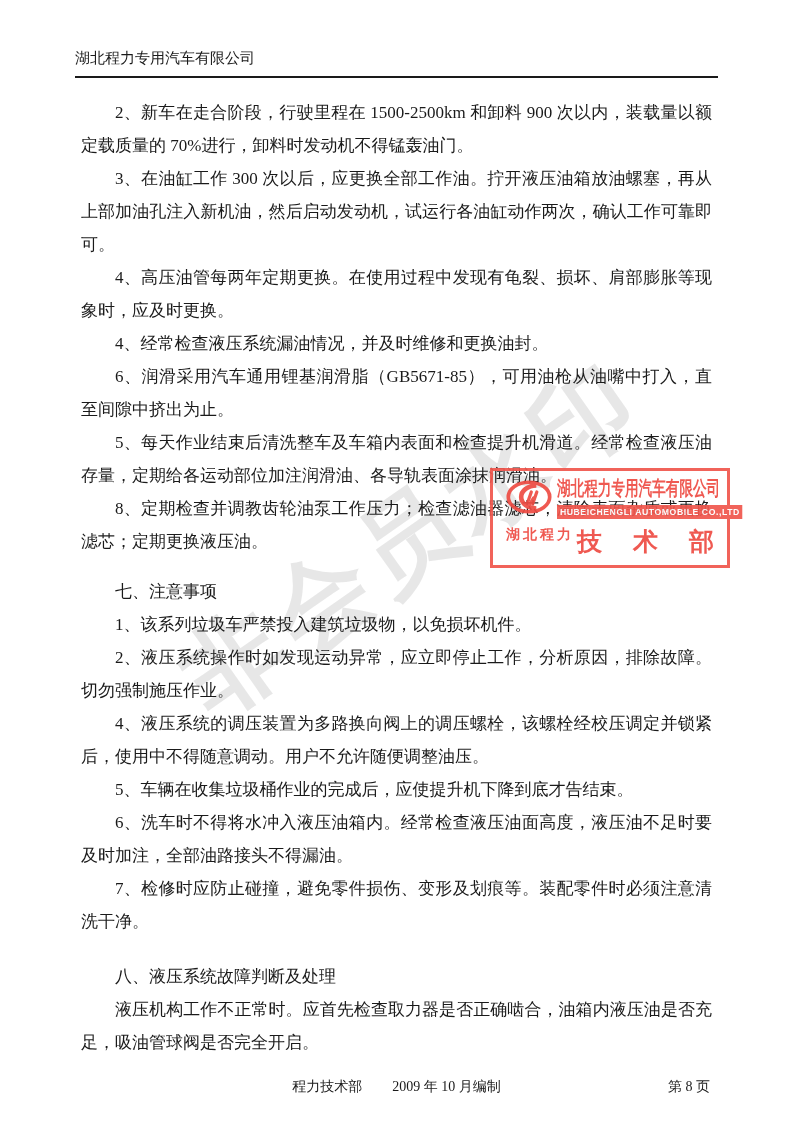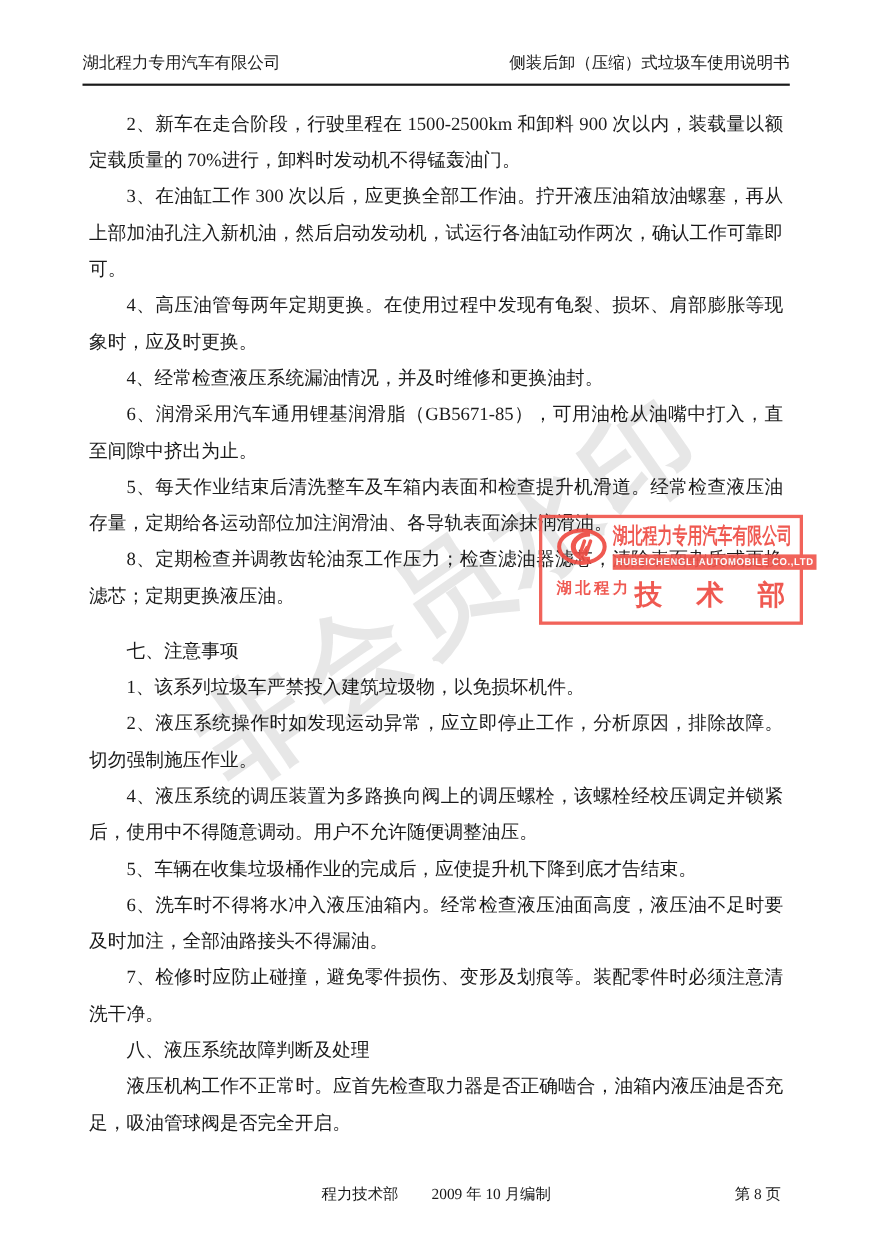--- a/index.html
+++ b/index.html
@@ -42,21 +42,21 @@
     text-align:justify;
     word-break:break-all;
   }
   .sec-heading{
     margin:0;
     font-family:"Liberation Sans","DejaVu Sans",sans-serif;
     font-size:17.5px;font-weight:normal;line-height:33px;
     text-indent:2em;
   }
   .sec-heading.gap7{margin-top:17px;}
-  .sec-heading.gap8{}
+  .sec-heading.gap8{margin-top:22px;}
   
   .stamp{
     position:absolute;left:490px;top:468px;width:240px;height:100px;
     border:3px solid #f0564d;
     z-index:2;opacity:.92;
     font-family:"Liberation Sans","DejaVu Sans",sans-serif;
     color:#ee4b43;
     box-sizing:border-box;
   }
   .stamp-row1{display:flex;align-items:flex-start;padding:4px 3px 0 13px;}
@@ -92,21 +92,20 @@
 </style>
 </head>
 <body>
 
 <div class="page">
 
   <div class="watermark">非会员水印</div>
 
   <div class="header">
     <span>湖北程力专用汽车有限公司</span>
-    <span>侧装后卸（压缩）式垃圾车使用说明书</span>
   </div>
 
   <div class="body-text">
     <p>2、新车在走合阶段，行驶里程在 1500-2500km 和卸料 900 次以内，装载量以额定载质量的 70%进行，卸料时发动机不得锰轰油门。</p>
     <p>3、在油缸工作 300 次以后，应更换全部工作油。拧开液压油箱放油螺塞，再从上部加油孔注入新机油，然后启动发动机，试运行各油缸动作两次，确认工作可靠即可。</p>
     <p>4、高压油管每两年定期更换。在使用过程中发现有龟裂、损坏、肩部膨胀等现象时，应及时更换。</p>
     <p>4、经常检查液压系统漏油情况，并及时维修和更换油封。</p>
     <p>6、润滑采用汽车通用锂基润滑脂（GB5671-85），可用油枪从油嘴中打入，直至间隙中挤出为止。</p>
     <p>5、每天作业结束后清洗整车及车箱内表面和检查提升机滑道。经常检查液压油存量，定期给各运动部位加注润滑油、各导轨表面涂抹润滑油。</p>
     <p>8、定期检查并调教齿轮油泵工作压力；检查滤油器滤芯，清除表面杂质或更换滤芯；定期更换液压油。</p>

